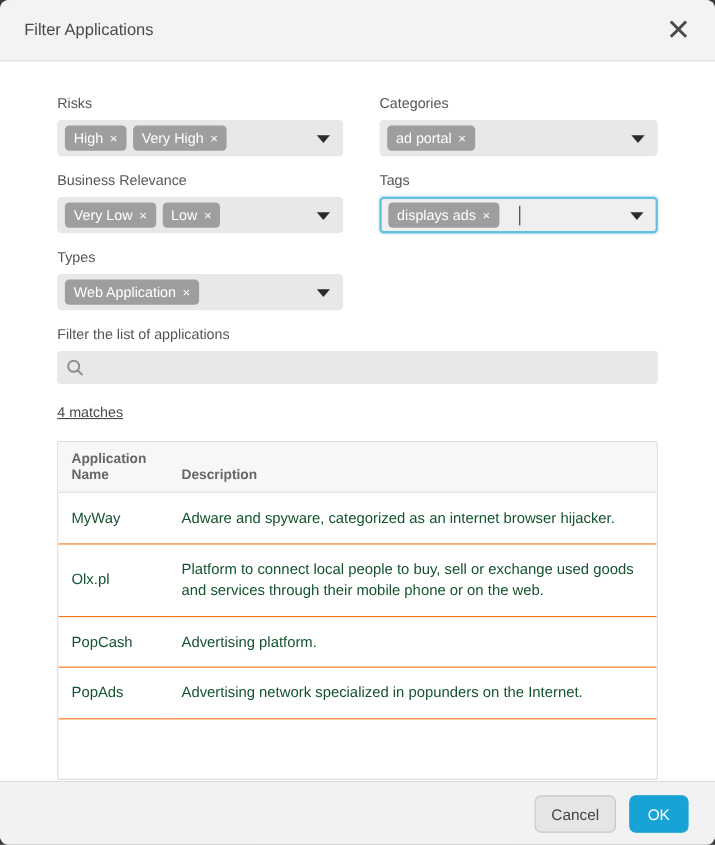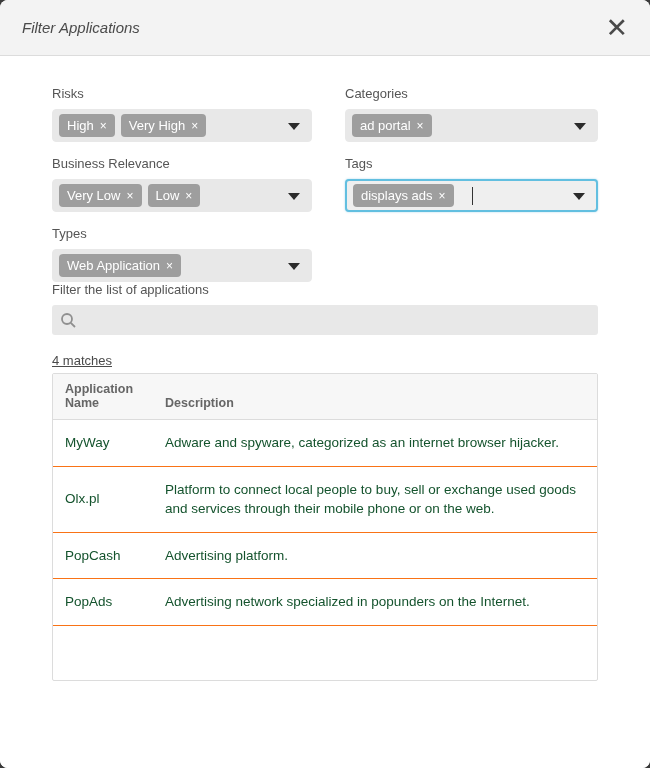--- a/index.html
+++ b/index.html
@@ -16,21 +16,21 @@
     display: flex; flex-direction: column;
   }
   
   .modal-header {
     height: 56px; flex: 0 0 56px;
     background: #f3f3f3;
     border-bottom: 1px solid #dcdcdc;
     display: flex; align-items: center;
     padding: 0 22px;
   }
-  .modal-title { font-size: 15px; color: #4a4a4a; font-weight: 400; font-style: italic; }
+  .modal-title { font-size: 15px; color: #4a4a4a; font-weight: 400; }
   .close-btn {
     margin-left: auto;
     font-size: 27px; line-height: 1;
     color: #4a4a4a;
     cursor: pointer;
     background: none; border: none;
     font-family: "DejaVu Sans", sans-serif;
     font-weight: 100;
   }
   
@@ -77,38 +77,38 @@
   }
   .dd-arrow {
     position: absolute; right: 11px; top: 50%;
     margin-top: -3px;
     width: 0; height: 0;
     border-left: 6px solid transparent;
     border-right: 6px solid transparent;
     border-top: 7px solid #2b2b2b;
   }
   
-  .search-label { }
+  .search-label { margin-top: 14px; }
   .search-box {
     height: 30px;
     background: #e8e8e8;
     border-radius: 3px;
     display: flex; align-items: center;
     padding: 0 8px;
   }
   .search-box svg { display: block; }
   .search-input {
     flex: 1; border: none; background: transparent; outline: none;
     font-size: 13px; color: #444; margin-left: 6px;
     font-family: "Liberation Sans", sans-serif;
   }
   
   .match-count { font-size: 13px; color: #4a4a4a; margin-top: 18px; text-decoration: underline; }
   .table-wrap {
-    margin-top: 5px;
+    margin-top: 19px;
     height: 308px;
     border: 1px solid #dcdcdc;
     border-radius: 2px;
     background: #fff;
     overflow: hidden;
   }
   table { width: 100%; border-collapse: collapse; }
   thead th {
     background: #f7f7f7;
     border-bottom: 1px solid #dcdcdc;
@@ -277,14 +277,18 @@
             <tr>
               <td>PopAds</td>
               <td>Advertising network specialized in popunders on the Internet.</td>
             </tr>
           </tbody>
       </table>
     </div>
 
   </div>
 
+  <div class="modal-footer">
+    <button class="btn btn-cancel">Cancel</button>
+    <button class="btn btn-ok">OK</button>
+  </div>
 
 </div>
 
 </body></html>

